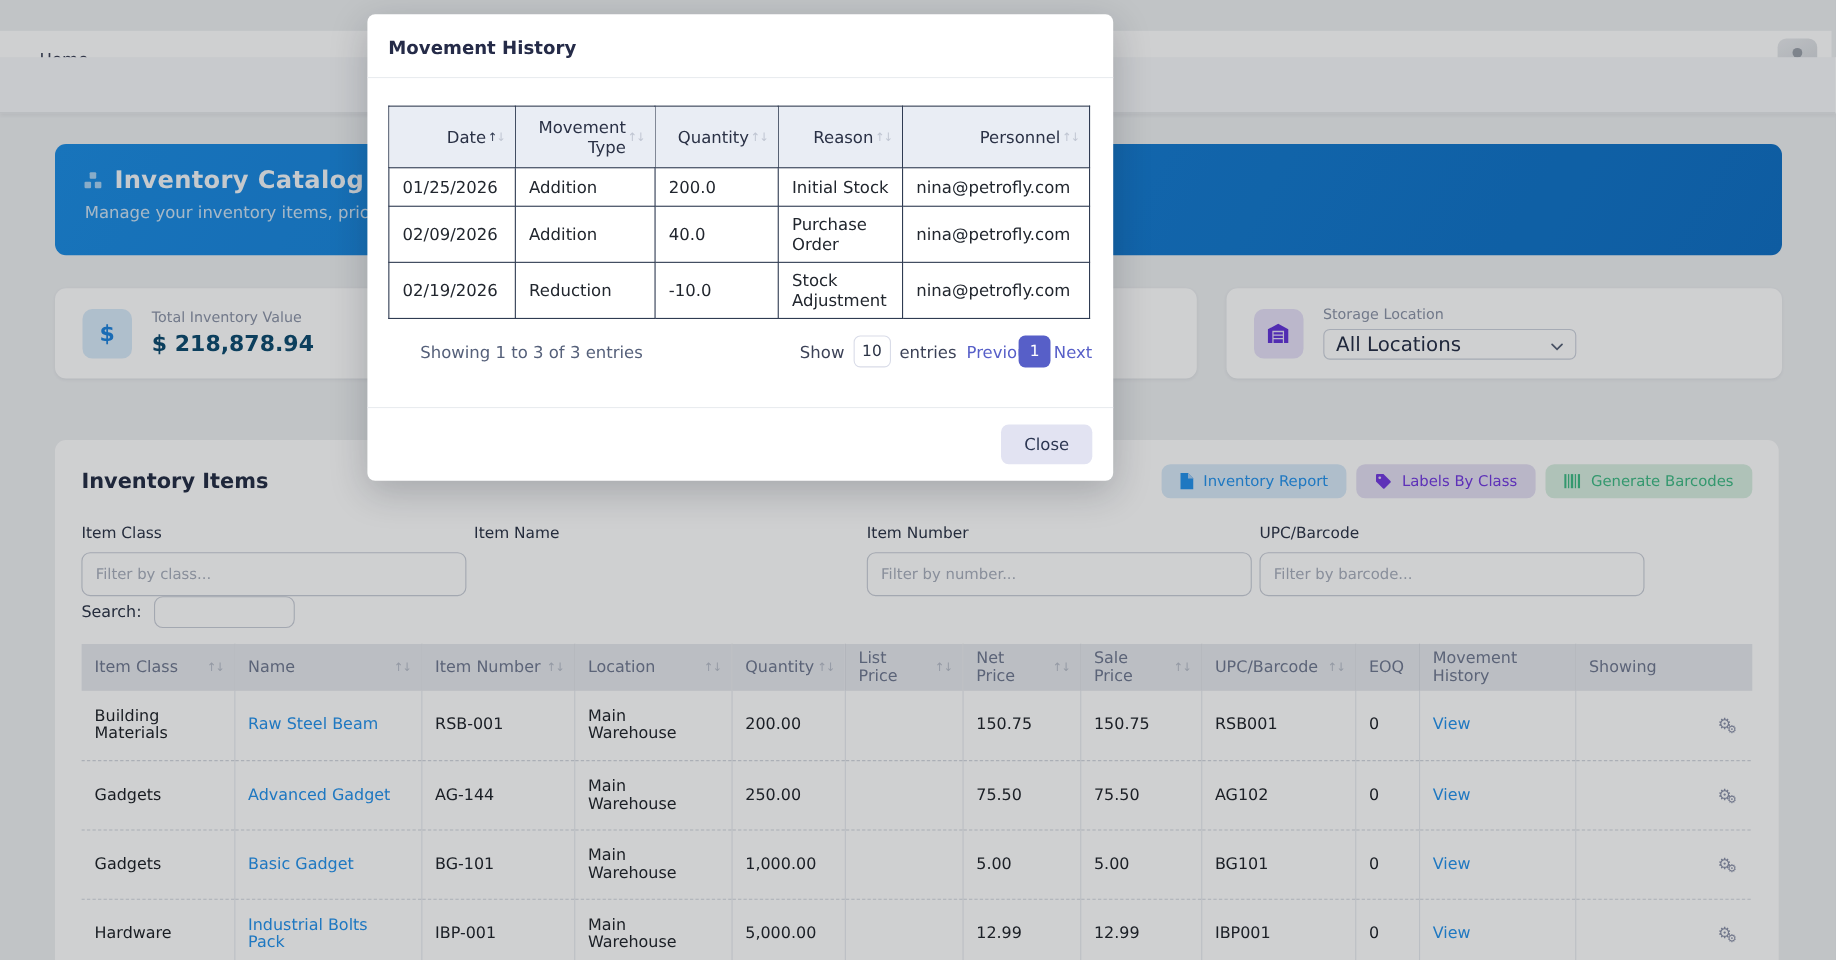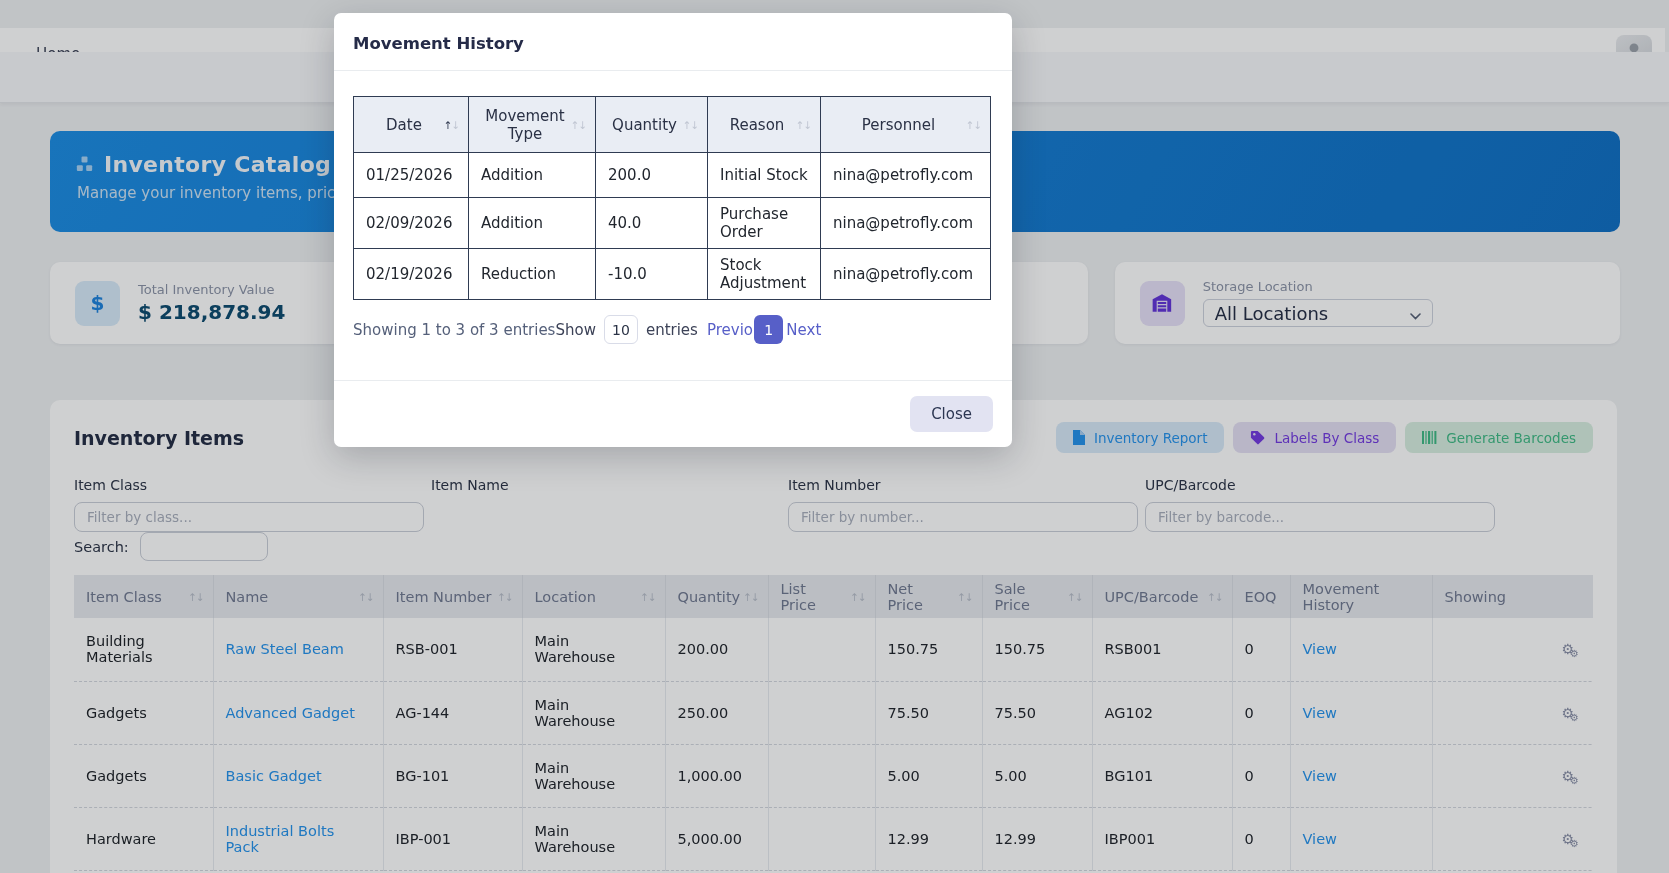--- a/index.html
+++ b/index.html
@@ -44,21 +44,21 @@
   .action-btn { display:flex; align-items:center; gap:9px; height:31px; padding:0 17px; border-radius:8px;
                 font-size:13.5px; font-weight:500; border:none; cursor:pointer; }
   .action-btn svg { display:block; }
   .btn-blue   { background:#d8e9f8; color:#2492ec; }
   .btn-purple { background:#e4dff3; color:#7239e0; }
   .btn-green  { background:#d7eee0; color:#3eb984; }
 
   .filters { display:flex; gap:7px; margin-top:24px; }
   .filter { width:350px; }
   .filter-label { font-size:14px; font-weight:500; color:#2b3346; }
-  .filter input { margin-top:9px; width:100%; height:30px; border:1px solid #c9cdd7; border-radius:8px;
+  .filter input { margin-top:9px; width:100%; height:40px; border:1px solid #c9cdd7; border-radius:8px;
                   padding:0 12px; font-size:13.5px; color:#2b3346; background:#fff; }
   .filter input::placeholder, .search-row input::placeholder { color:#a8aebc; }
 
   .search-row { display:flex; align-items:center; gap:11px; font-size:14.5px; color:#2b3346; }
   .search-row input { width:128px; height:29px; border:1px solid #c9cdd7; border-radius:8px; padding:0 10px; font-size:13.5px; }
 
   
   .table-wrap { margin-top:14px; width:1519px; overflow:hidden; }
   table.inv { border-collapse:collapse; table-layout:fixed; width:1638px; }
   .inv th:nth-child(1){width:139px} .inv th:nth-child(2){width:170px} .inv th:nth-child(3){width:139px}
@@ -88,25 +88,25 @@
   .overlay { position:absolute; inset:0; background:rgba(16,19,24,.2); z-index:10; }
   .modal { position:absolute; left:334px; top:13px; width:678px; background:#fff; border-radius:7px; z-index:20;
            box-shadow:0 10px 34px rgba(18,24,38,.22); }
   .modal-header { padding:21px 19px 17px; border-bottom:1px solid #e9ecef; }
   .modal-title { font-size:16.5px; font-weight:700; color:#252b48; }
   .modal-body { padding:25px 19px 0; }
   table.mv { border-collapse:collapse; table-layout:fixed; width:637px; }
   .mv th:nth-child(1){width:115px} .mv th:nth-child(2){width:127px} .mv th:nth-child(3){width:112px}
   .mv th:nth-child(4){width:113px} .mv th:nth-child(5){width:170px}
   .mv th { background:#e9edf4; border:1.6px solid #2f3b52; height:56px; font-size:15px; font-weight:400;
-           color:#2a3145; text-align:center; padding:6px 26px 6px 12px; position:relative; vertical-align:middle; }
-  .mv td { border:1.6px solid #2f3b52; font-size:15px; color:#21262e; padding:7px 12px; height:45px; vertical-align:middle; }
+           color:#2a3145; text-align:right; padding:6px 26px 6px 12px; position:relative; vertical-align:middle; }
+  .mv td { border:1.6px solid #2f3b52; font-size:15px; color:#21262e; padding:7px 12px; height:35px; vertical-align:middle; }
   .mv .sort { color:#c0c6d2; }
 
-  .modal-info-row { display:flex; align-items:center; justify-content:flex-start; padding:15px 19px 0; }
+  .modal-info-row { display:flex; align-items:center; justify-content:space-between; padding:15px 19px 0;margin-left:29px; }
   .info-text { font-size:15px; color:#55607a; }
   .pager { display:flex; align-items:center; font-size:15px; color:#3c4257; }
   .page-size-input { width:34px; height:29px; border:1px solid #d9dce8; border-radius:6px; text-align:center;
                      font-size:14px; color:#2b3346; margin:0 8px; }
   .pg-link { color:#575fc8; cursor:pointer; }
   .pg-prev { margin-left:9px; }
   .pg-current { width:29px; height:29px; border-radius:6px; background:#575fc8; color:#fff; display:flex;
                 align-items:center; justify-content:center; font-size:14px; margin-left:-16px; position:relative; z-index:1; cursor:pointer; }
   .pg-next { margin-left:3px; }
   .modal-footer { margin-top:36px; border-top:1px solid #e9ecef; padding:15px 19px; display:flex; justify-content:flex-end; }

